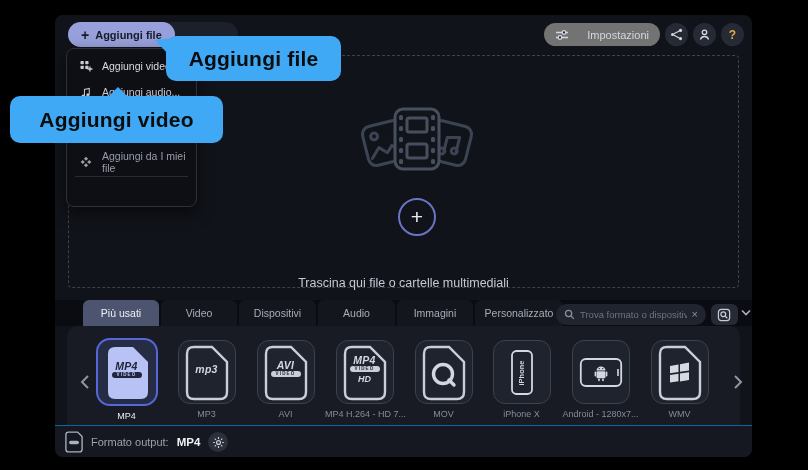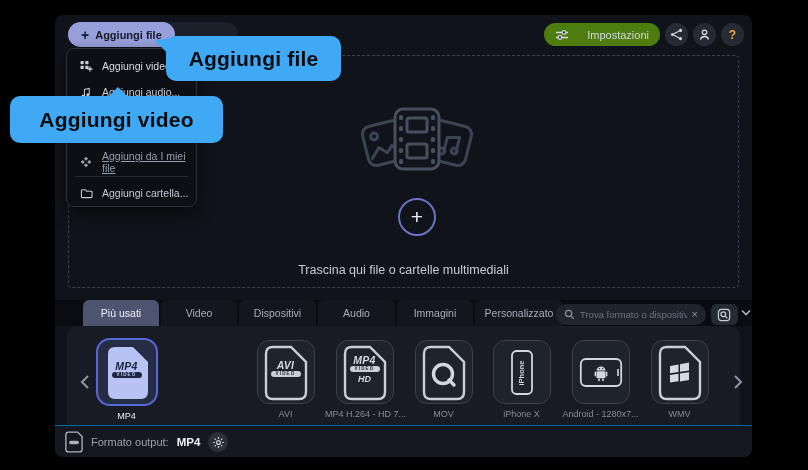--- a/index.html
+++ b/index.html
@@ -13,45 +13,45 @@
   .btn-addfile { position:absolute; left:13px; top:7px; height:25px; z-index:4;
         display:inline-flex; align-items:center; gap:6px; padding:0 13px;
         background:#98a0db; border-radius:13px; color:#181b26;
         font-size:11px; font-weight:bold; cursor:pointer; }
   .btn-addfile .plus { font-size:14px; font-weight:bold; line-height:1; }
   .btn-hidden { position:absolute; left:97px; top:7px; width:86px; height:25px;
         background:#1c202a; border-radius:13px; z-index:3; }
   .top-right { position:absolute; right:8px; top:8px; display:flex; gap:5px;
         align-items:center; z-index:4; }
   .pill-btn { height:23px; display:inline-flex; align-items:center; gap:18px;
-        padding:0 11px; background:#4d7c0f; border-radius:12px;
+        padding:0 11px; background:#737373; border-radius:12px;
         color:#d3d7df; font-size:11px; cursor:pointer; }
   .circle-btn { width:23px; height:23px; border-radius:50%; background:#262a35;
         display:inline-flex; align-items:center; justify-content:center; cursor:pointer; }
   .help-glyph { color:#e8ac3a; font-weight:bold; font-size:12px; }
 
   
   .dropzone { position:absolute; left:13px; top:40px; width:671px; height:233px;
         border:1px dashed #3a4150; border-radius:4px; z-index:1; }
   .dz-art { position:absolute; left:288px; top:46px; width:120px; height:74px; }
   .dz-plus { position:absolute; left:329px; top:142px; width:38px; height:38px;
         border:2px solid #6a74c4; border-radius:50%; color:#e8eaf2;
         display:flex; align-items:center; justify-content:center;
         font-size:21px; font-weight:normal; cursor:pointer; }
-  .dz-hint { position:absolute; left:0; right:0; top:207px; text-align:center;
+  .dz-hint { position:absolute; left:0; right:0; top:220px; text-align:center;
         color:#c6cad3; font-size:12.5px; }
 
   
   .menu { position:absolute; left:11px; top:33px; width:131px; height:159px;
         background:#0d0f15; border:1px solid #2b303b; border-radius:8px;
         box-shadow:0 6px 16px rgba(0,0,0,.55); z-index:6; }
   .menu-item { position:absolute; left:5px; right:5px; height:26px;
         display:flex; align-items:center; gap:9px; padding-left:7px;
         font-size:10.5px; color:#c4c9d3; cursor:pointer; border-radius:5px; }
-  .menu-item.dim { color:#979daa;text-decoration:underline; }
+  .menu-item.dim { color:#979daa; }
   .mi-0 { top:4px; color:#d8dbe3; }
   .mi-1 { top:30px; }
   .mi-2 { top:100px; }
   .mi-3 { top:131px; }
   .menu-sep { position:absolute; left:8px; right:8px; top:127px; height:1px;
         background:#262b35; }
   .mi-ico { width:14px; height:14px; flex:0 0 14px; display:flex;
         align-items:center; justify-content:center; }
 
   
@@ -262,28 +262,20 @@
           <svg width="12" height="12" viewBox="0 0 14 14" fill="#9aa0ab">
             <path d="M7 0.8 L9.4 3.2 7 5.6 4.6 3.2 Z"></path>
               <path d="M3.2 4.6 L5.6 7 3.2 9.4 0.8 7 Z"></path>
             <path d="M10.8 4.6 L13.2 7 10.8 9.4 8.4 7 Z"></path>
               <path d="M7 8.4 L9.4 10.8 7 13.2 4.6 10.8 Z"></path>
           </svg>
         </span>
         <span>Aggiungi da I miei file</span>
       </div>
       <div class="menu-sep"></div>
-      <div class="menu-item mi-3">
-        <span class="mi-ico">
-          <svg width="13" height="12" viewBox="0 0 14 13" fill="none" stroke="#c2c7d1" stroke-width="1.2">
-            <path d="M1.5 4 a1 1 0 0 1 1 -1 h3.2 l1.6 1.6 h4.7 a1 1 0 0 1 1 1 v4.9 a1 1 0 0 1 -1 1 h-9.5 a1 1 0 0 1 -1 -1 z"></path>
-          </svg>
-        </span>
-        <span>Aggiungi cartella...</span>
-      </div>
     </div>
 
     <div class="tabstrip">
       <div class="tab t0 sel">Più usati</div>
       <div class="tab t1">Video</div>
       <div class="tab t3">Audio</div>
       <div class="tab t2">Dispositivi</div>
       <div class="tab t4">Immagini</div>
       <div class="tab t5">Personalizzato</div>
     </div>
@@ -328,20 +320,29 @@
         <div class="card sel">
           <svg class="file" width="44" height="56" viewBox="0 0 44 56">
             <path d="M9 2 H27 L42 17 V47 Q42 54 35 54 H9 Q2 54 2 47 V9 Q2 2 9 2 Z" fill="#b8c2f4"></path>
           </svg>
           <div class="ft-main">MP4</div>
           <div class="ft-strip">VIDEO</div>
         </div>
         <div class="fmt-label sel">MP4</div>
       </div>
 
+      <div class="fmt f1">
+        <div class="card">
+          <svg class="file" width="44" height="56" viewBox="0 0 44 56">
+            <path d="M9 2 H27 L42 17 V47 Q42 54 35 54 H9 Q2 54 2 47 V9 Q2 2 9 2 Z" fill="none" stroke="#c9ced8" stroke-width="2.4"></path>
+          </svg>
+          <div class="ft-main" style="top:22px">mp3</div>
+        </div>
+        <div class="fmt-label">MP3</div>
+      </div>
 
       <div class="fmt f2">
         <div class="card">
           <svg class="file" width="44" height="56" viewBox="0 0 44 56">
             <path d="M9 2 H27 L42 17 V47 Q42 54 35 54 H9 Q2 54 2 47 V9 Q2 2 9 2 Z" fill="none" stroke="#c9ced8" stroke-width="2.4"></path>
           </svg>
           <div class="ft-main">AVI</div>
           <div class="ft-strip">VIDEO</div>
         </div>
         <div class="fmt-label">AVI</div>

